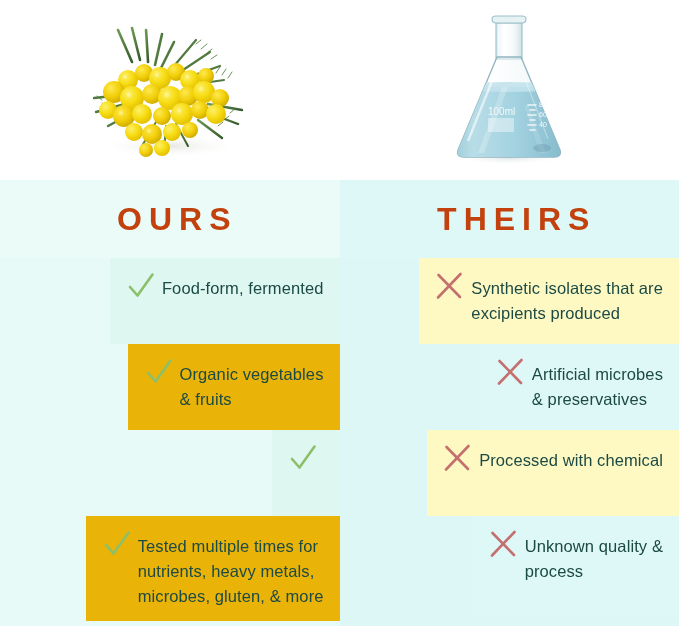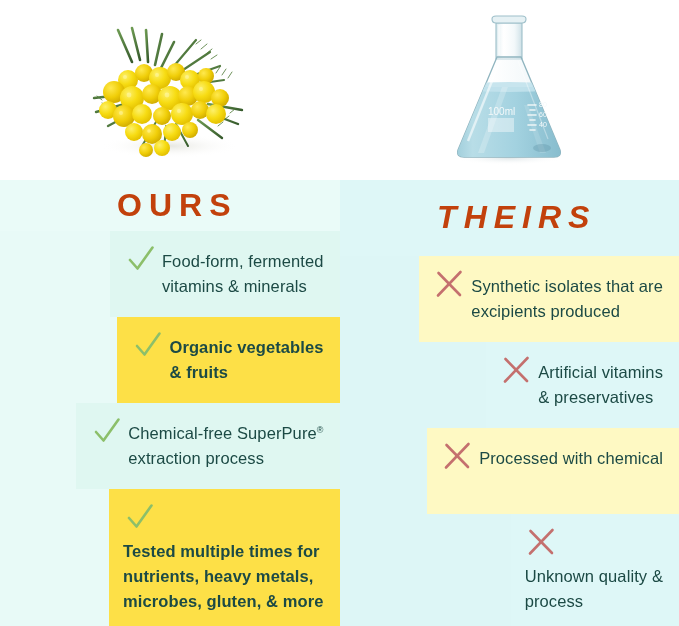--- a/index.html
+++ b/index.html
@@ -78,35 +78,35 @@
     align-items: center;
     justify-content: center;
     letter-spacing: 7px;
     font-size: 32px;
     font-weight: 700;
     color: #c2410c;
     text-indent: 7px;
     padding-left: 8px;
   }
   .col-left  .col-head { background: #eafbf8; }
-  .col-right .col-head { background: #def7f7; font-style: italic; }
+  .col-right .col-head { background: #def7f7; }
 
   .rows { flex: 1; display: flex; flex-direction: column; align-items: flex-end; }
 
   .row {
     display: flex;
     align-items: flex-start;
     padding: 14px 16px 12px 14px;
     min-height: 86px;
   }
-  .row.r4 { min-height: 101px; flex-direction: column; }
+  .row.r4 { min-height: 101px; }
 
   
   .col-left  .row.odd  { background: #dff7f1; }
-  .col-left  .row.even { background: #fde047; font-weight: bold; }
+  .col-left  .row.even { background: #eab308; }
   .col-right .row.odd  { background: #fef9c3; }
   .col-right .row.even { background: #def7f7; }
 
   .mark {
     flex: 0 0 auto;
     width: 34px;
     height: 34px;
     margin-right: 4px;
     margin-top: -2px;
   }
@@ -313,45 +313,40 @@
       <div class="rows">
 
         <div class="row odd">
           <span class="mark">
             <svg viewBox="0 0 34 34" xmlns="http://www.w3.org/2000/svg">
               <path d="M6 17 L13.5 25.5 L28.5 4.5" fill="none" stroke="#8cbf6a" stroke-width="2.6" stroke-linecap="round" stroke-linejoin="round"></path>
             </svg>
           </span>
           <span class="row-text">
             <span>Food-form, fermented</span><br>
-            <span>vitamins &amp; minerals</span>
           </span>
         </div>
 
         <div class="row even">
           <span class="mark">
             <svg viewBox="0 0 34 34" xmlns="http://www.w3.org/2000/svg">
               <path d="M6 17 L13.5 25.5 L28.5 4.5" fill="none" stroke="#8cbf6a" stroke-width="2.6" stroke-linecap="round" stroke-linejoin="round"></path>
             </svg>
           </span>
           <span class="row-text">
             <span>Organic vegetables</span><br>
             <span>&amp; fruits</span>
           </span>
         </div>
 
         <div class="row odd">
           <span class="mark">
             <svg viewBox="0 0 34 34" xmlns="http://www.w3.org/2000/svg">
               <path d="M6 17 L13.5 25.5 L28.5 4.5" fill="none" stroke="#8cbf6a" stroke-width="2.6" stroke-linecap="round" stroke-linejoin="round"></path>
             </svg>
-          </span>
-          <span class="row-text">
-            <span>Chemical-free SuperPure</span><sup>®</sup><br>
-            <span>extraction process</span>
           </span>
         </div>
 
         <div class="row even r4">
           <span class="mark">
             <svg viewBox="0 0 34 34" xmlns="http://www.w3.org/2000/svg">
               <path d="M6 17 L13.5 25.5 L28.5 4.5" fill="none" stroke="#8cbf6a" stroke-width="2.6" stroke-linecap="round" stroke-linejoin="round"></path>
             </svg>
           </span>
           <span class="row-text">
@@ -382,21 +377,21 @@
         </div>
 
         <div class="row even">
           <span class="mark">
             <svg viewBox="0 0 34 34" xmlns="http://www.w3.org/2000/svg">
               <path d="M5.5 5 L27 27" fill="none" stroke="#c4706e" stroke-width="2.6" stroke-linecap="round"></path>
               <path d="M27.5 4 L5 27.5" fill="none" stroke="#c4706e" stroke-width="2.6" stroke-linecap="round"></path>
             </svg>
           </span>
           <span class="row-text">
-            <span>Artificial vitamins</span><br>
+            <span>Artificial microbes</span><br>
             <span>&amp; preservatives</span>
           </span>
         </div>
 
         <div class="row odd">
           <span class="mark">
             <svg viewBox="0 0 34 34" xmlns="http://www.w3.org/2000/svg">
               <path d="M5.5 5 L27 27" fill="none" stroke="#c4706e" stroke-width="2.6" stroke-linecap="round"></path>
               <path d="M27.5 4 L5 27.5" fill="none" stroke="#c4706e" stroke-width="2.6" stroke-linecap="round"></path>
             </svg>

